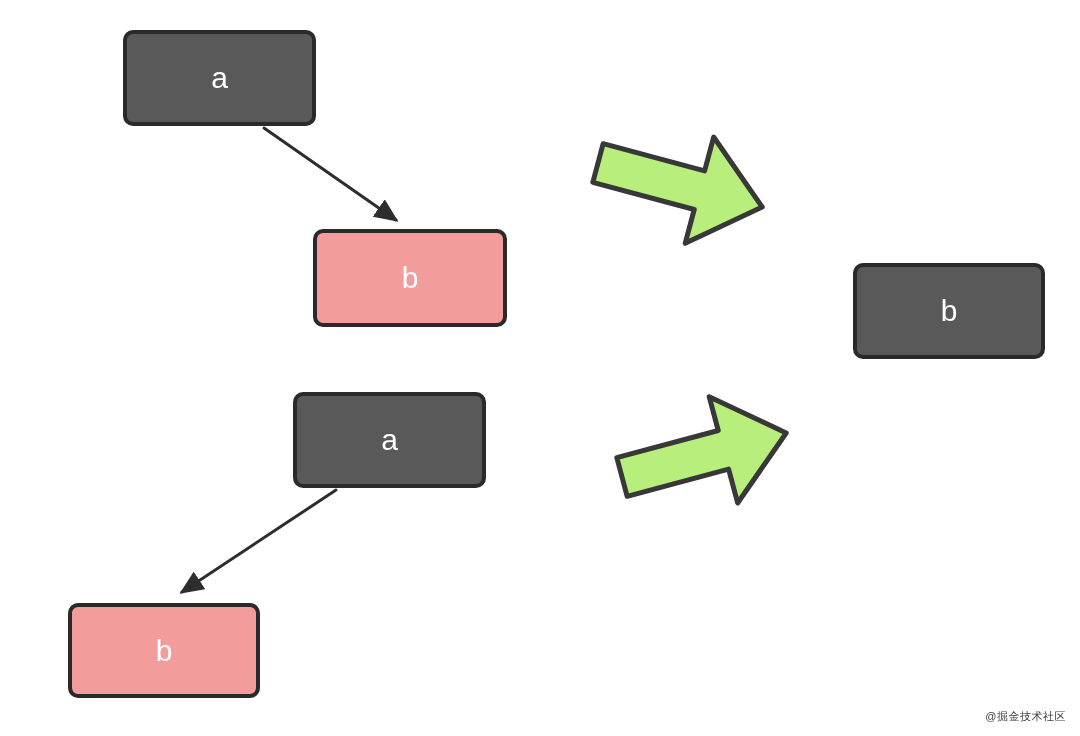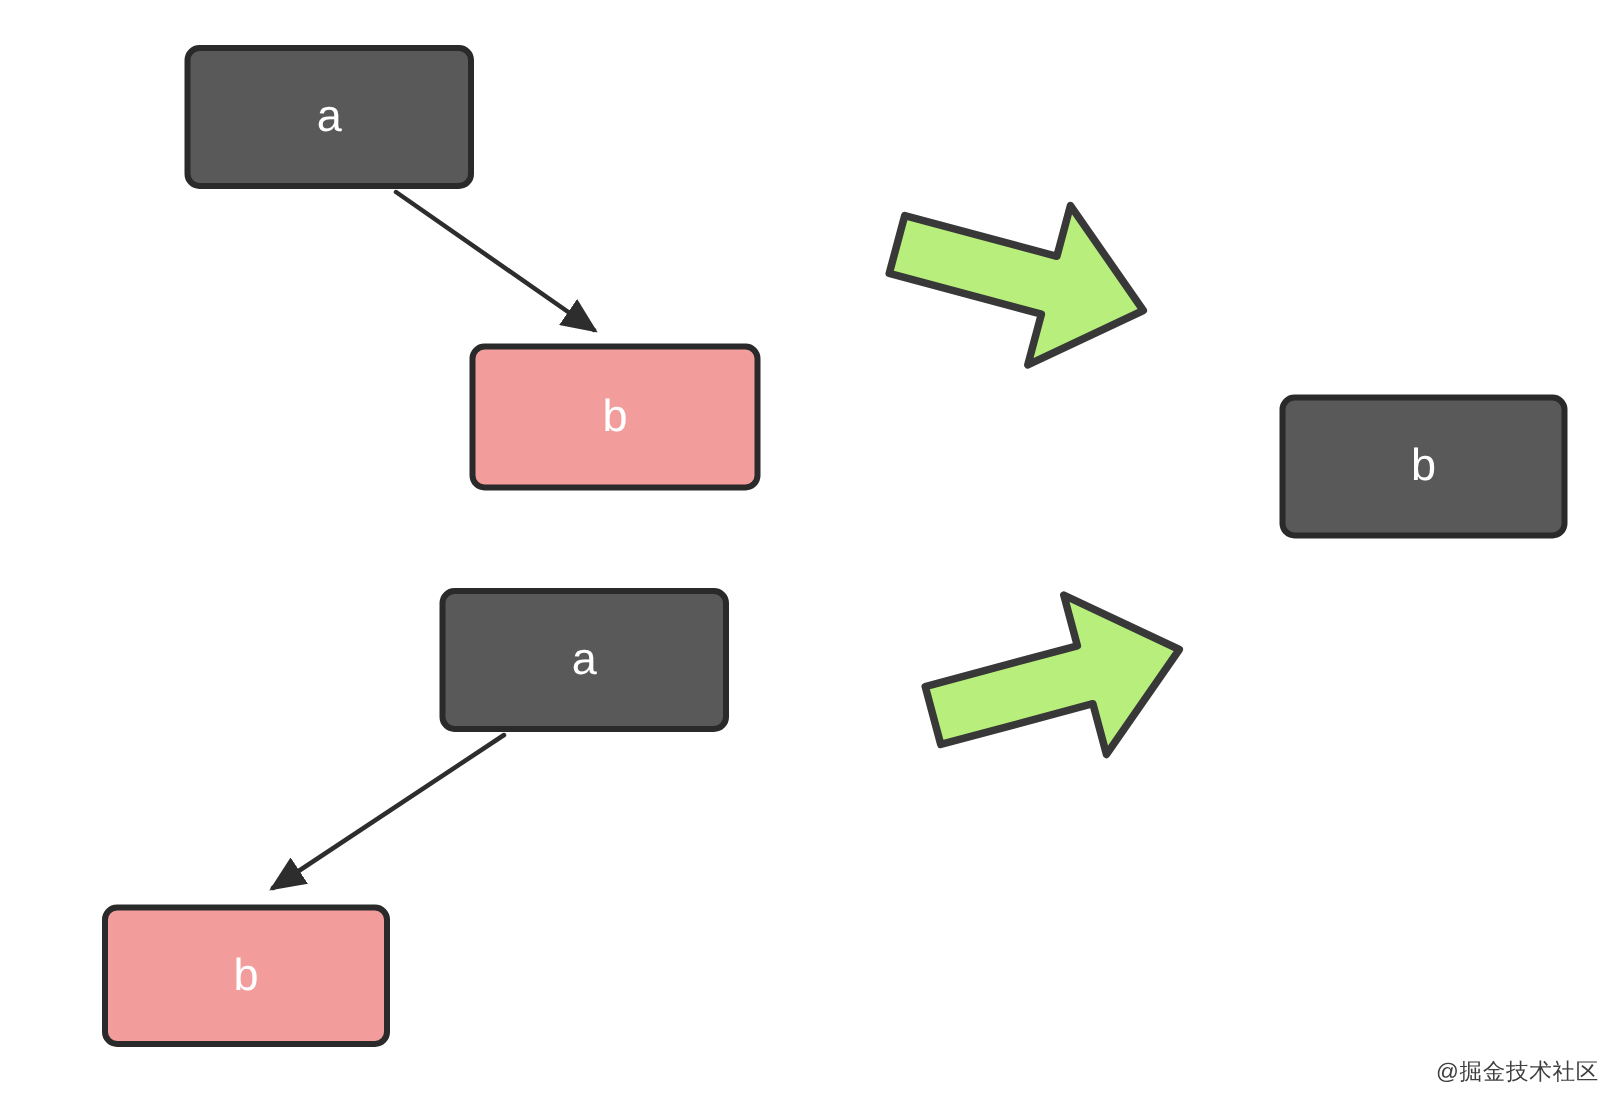--- a/index.html
+++ b/index.html
@@ -45,21 +45,21 @@
   .arrowhead-fill { fill: #2d2d2d; }
   .block-arrow {
     stroke: #383838;
     stroke-width: 5;
     stroke-linejoin: round;
   }
   .watermark {
     position: absolute;
     right: 14px;
     bottom: 12px;
-    font-size: 15px;
+    font-size: 11px;
     color: #3f3f3f;
     letter-spacing: 0.5px;
     margin-top: 28px;
   }
 </style>
 </head>
 <body>
 
 <div class="canvas">
 

